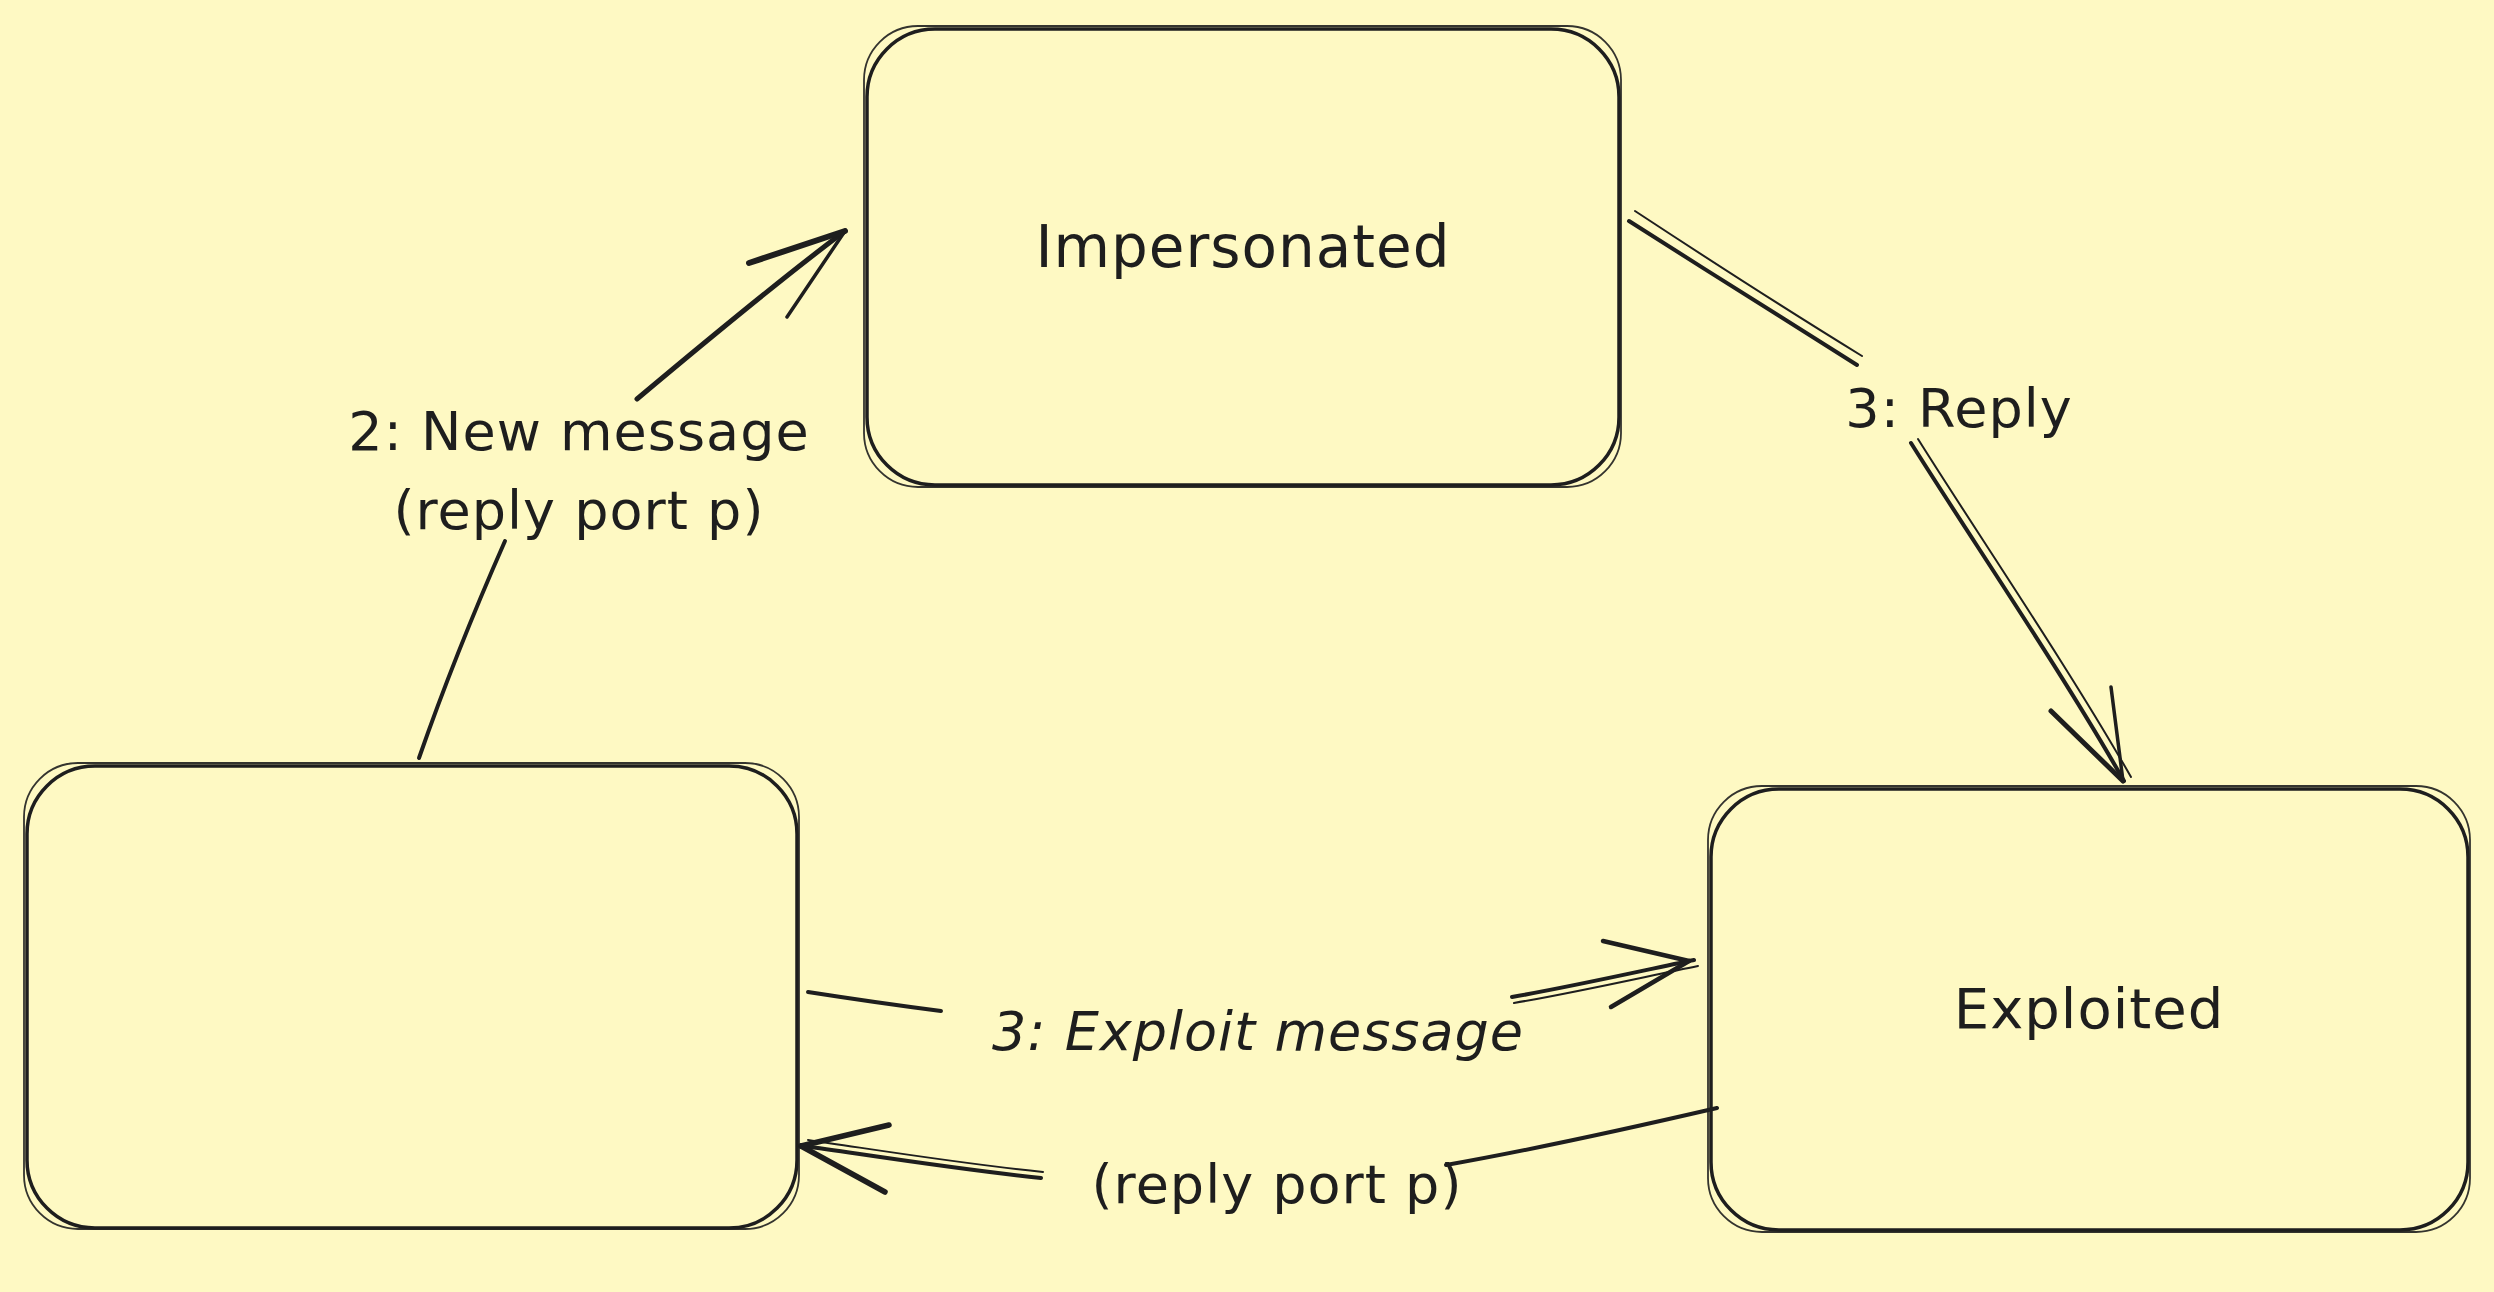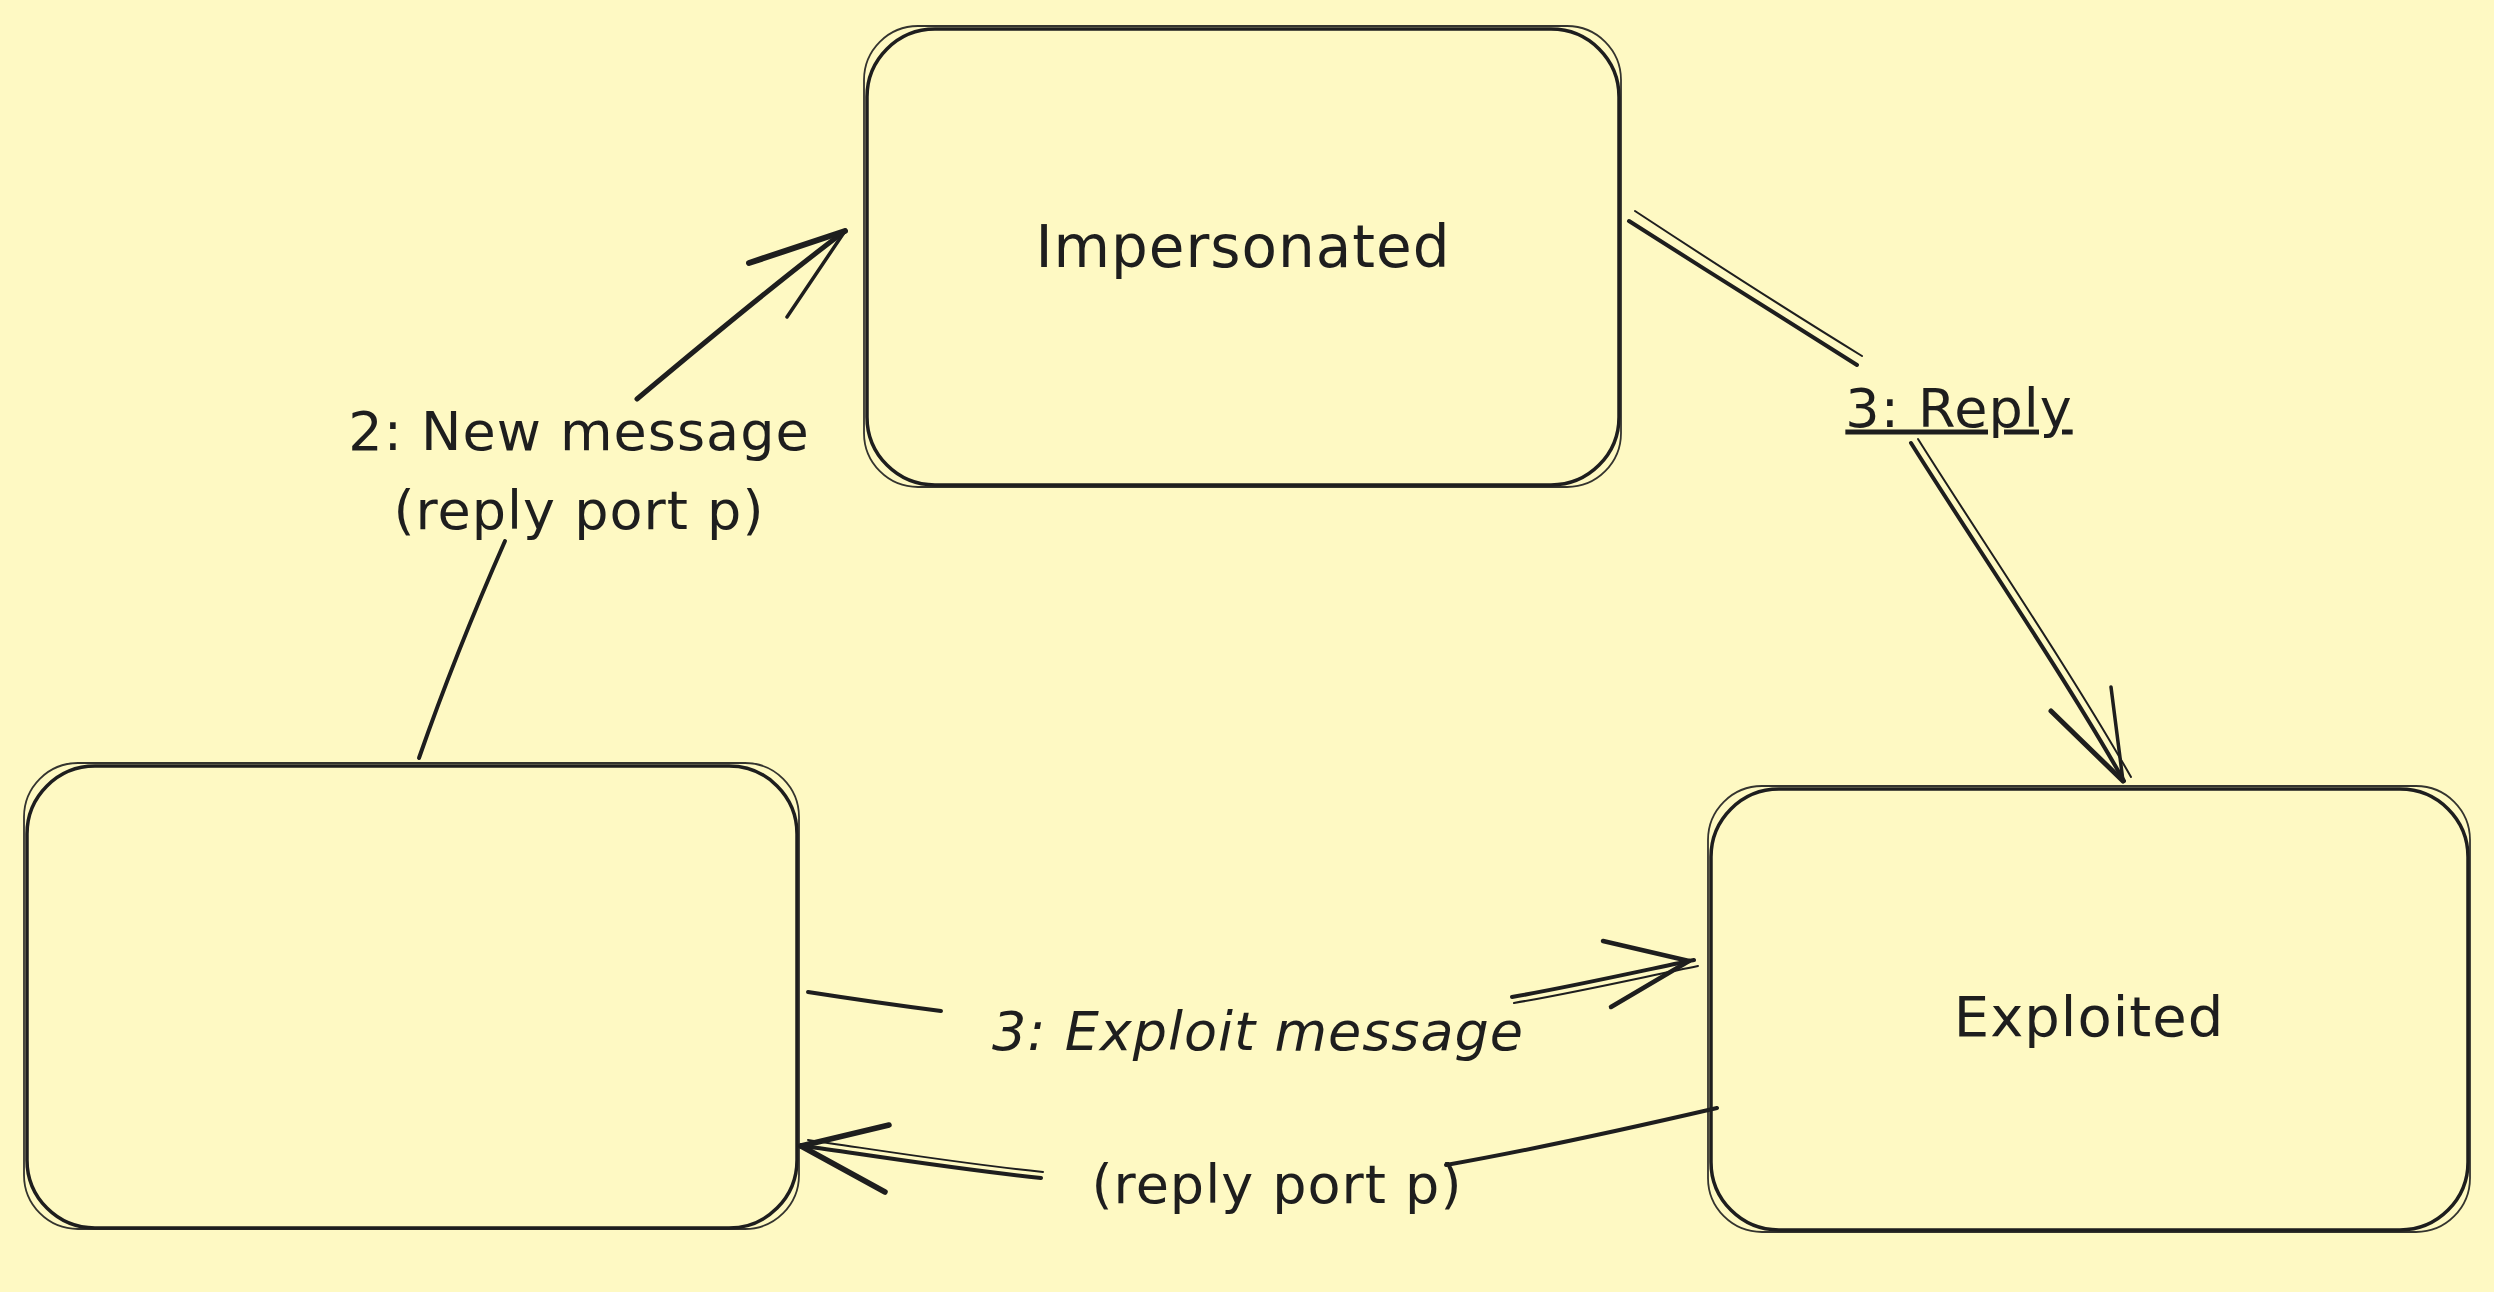--- a/index.html
+++ b/index.html
@@ -103,28 +103,28 @@
       <path class="ink" d="M 1041 1178 C 962 1170, 881 1157, 804 1146" stroke-width="4"></path>
       <path class="ink" d="M 1043 1172 C 964 1164, 884 1151, 808 1140" stroke-width="2"></path>
       <path class="ink" d="M 801 1146 L 889 1125" stroke-width="5.5"></path>
       <path class="ink" d="M 801 1146 L 885 1192" stroke-width="5.5"></path>
     </g>
   </svg>
 
   <div class="node-label" style="left:1243px; top:247px; font-size:58px;">Impersonated</div>
 
 
-  <div class="node-label" style="left:2089px; top:1008px;margin-top:8px;">Exploited</div>
+  <div class="node-label" style="left:2089px; top:1008px;">Exploited</div>
 
   <div class="edge-label" style="left:552px; top:471px;">
     <div>2: New message</div>
     <div>(reply port p)</div>
   </div>
 
-  <div class="edge-label" style="left:1932px; top:408px;text-decoration:underline;">3: Reply</div>
+  <div class="edge-label" style="left:1932px; top:408px;">3: Reply</div>
 
   <div class="edge-label" style="left:1231px; top:1031px;font-style:italic;">3: Exploit message</div>
 
   <div class="edge-label" style="left:1250px; top:1184px;">
     <div>(reply port p)</div>
   </div>
 
 </div>
 
 </body></html>

